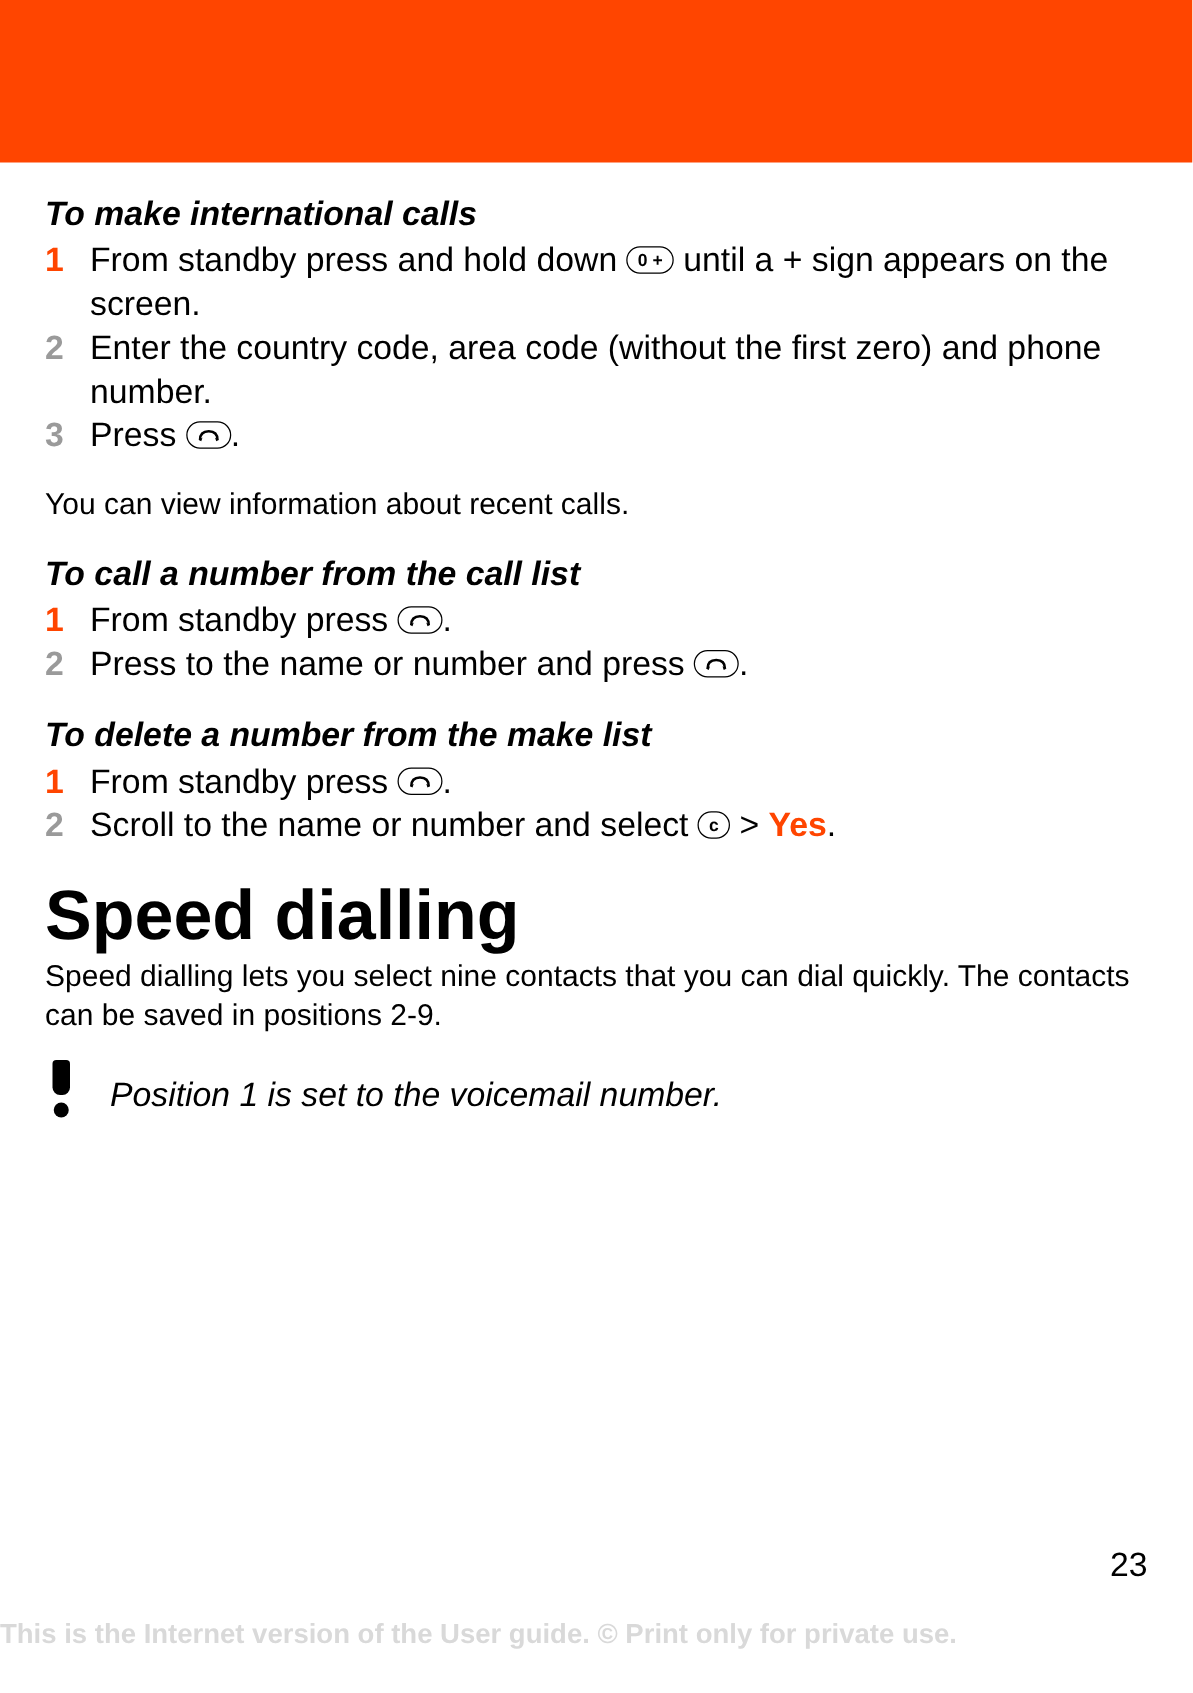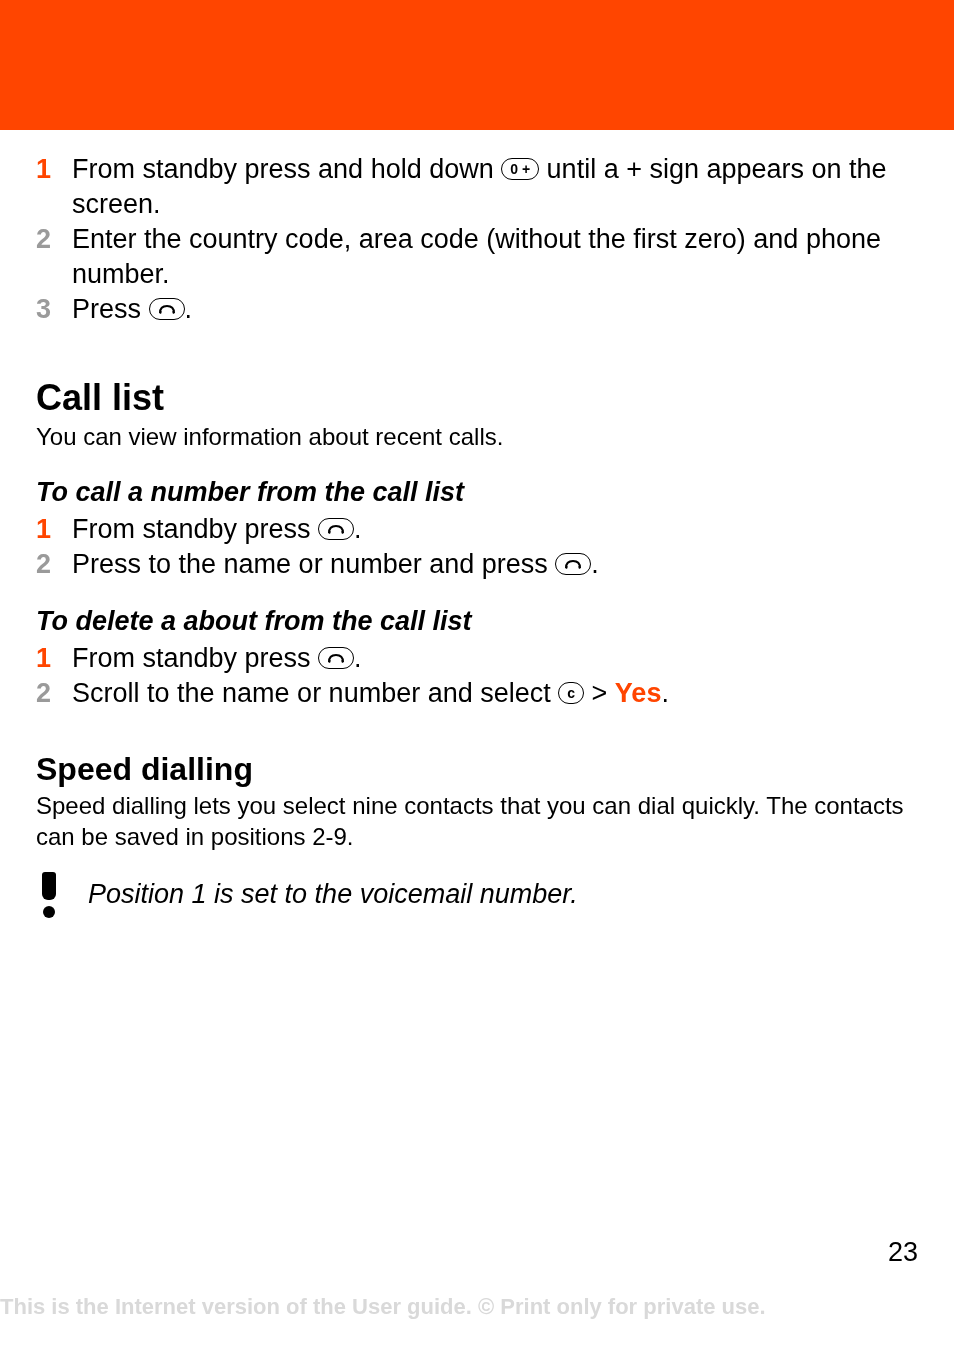--- a/index.html
+++ b/index.html
@@ -9,40 +9,41 @@
   .content { padding: 22px 30px 0 36px; }
   .subhead { font-style: italic; font-weight: bold; font-size: 27px; margin-top: 4px; margin-bottom: 4px; }
   .list { list-style: none; }
   .list li { font-size: 27px; line-height: 1.3; padding-left: 36px; position: relative; }
   .list li .marker { position: absolute; left: 0; top: 0; font-weight: bold; color: #ff4500; font-size: 27px; width: 30px; }
   .list li .marker.grey { color: #9a9a9a; }
   .bullet-dot { position: absolute; left: 2px; top: 10px; width: 10px; height: 10px; border-radius: 50%; background: #ff4500; }
   .orange-bold { color: #ff4500; font-weight: bold; }
   .section-h2 { font-size: 36px; font-weight: bold; margin-top: 30px; }
   .section-desc { font-size: 24px; line-height: 1.3; margin-top: 2px; }
-  .section-h1 { font-size: 32px; font-weight: bold; margin-top: 40px; }
+  .section-h1 { font-size: 56px; font-weight: bold; margin-top: 21px; }
   .key-icon { display: inline-flex; align-items: center; justify-content: center; height: 22px; border: 1.5px solid #000; border-radius: 12px; padding: 0 8px; vertical-align: middle; font-size: 14px; font-weight: bold; line-height: 1; position: relative; top: -2px; }
   .key-icon svg { display: block; }
-  .note-row { display: flex; align-items: center; margin-top: 18px; gap: 26px; }
+  .note-row { display: flex; align-items: flex-end; margin-top: 18px; gap: 26px; }
   .note-icon { width: 26px; display: flex; flex-direction: column; align-items: center; padding-top: 2px; }
   .note-icon .bar { width: 14px; height: 28px; background: #000; border-radius: 3px 3px 6px 6px; }
   .note-icon .dot { width: 12px; height: 12px; background: #000; border-radius: 50%; margin-top: 6px; }
   .note-text { font-style: italic; font-size: 27px; line-height: 1.3; flex: 1; }
   .page-number { position: absolute; right: 36px; bottom: 86px; font-size: 27px; margin-top: 20px; }
   .footer-note { position: absolute; bottom: 34px; width: 100%; text-align: left; font-weight: bold; color: #d9d9d9; font-size: 22px; }
   .spacer-sm { height: 20px; }
 </style>
 </head>
 <body>
 
 <div class="page">
   <div class="header-bar"></div>
 
   <div class="content">
 
+    <div class="subhead">To make international calls</div>
     <ul class="list">
       <li>
         <span class="marker">1</span>
         <span>From standby press and hold down </span><span class="key-icon">0 +</span><span> until a + sign appears on the screen.</span>
       </li>
       <li>
         <span class="marker grey">2</span>
         <span>Enter the country code, area code (without the first zero) and phone number.</span>
       </li>
       <li>
@@ -52,21 +53,20 @@
               <path d="M2 10 Q2 3 9 3 Q16 3 16 10" fill="none" stroke="#000" stroke-width="2"></path>
               <path d="M1 10 L4 8 L3 11 Z M17 10 L14 8 L15 11 Z" fill="#000"></path>
             </svg>
           </span><span>.</span>
       </li>
     </ul>
 
     <div class="spacer-sm"></div>
 
 
-    <div class="section-h2">Call list</div>
     <div class="section-desc">You can view information about recent calls.</div>
 
     <div class="spacer-sm"></div>
 
     <div class="subhead">To call a number from the call list</div>
     <ul class="list">
       <li>
         <span class="marker">1</span>
         <span>From standby press </span><span class="key-icon">
             <svg width="18" height="12" viewBox="0 0 18 12">
@@ -81,21 +81,21 @@
             <svg width="18" height="12" viewBox="0 0 18 12">
               <path d="M2 10 Q2 3 9 3 Q16 3 16 10" fill="none" stroke="#000" stroke-width="2"></path>
               <path d="M1 10 L4 8 L3 11 Z M17 10 L14 8 L15 11 Z" fill="#000"></path>
             </svg>
           </span><span>.</span>
       </li>
     </ul>
 
     <div class="spacer-sm"></div>
 
-    <div class="subhead">To delete a about from the call list</div>
+    <div class="subhead">To delete a number from the make list</div>
     <ul class="list">
       <li>
         <span class="marker">1</span>
         <span>From standby press </span><span class="key-icon">
             <svg width="18" height="12" viewBox="0 0 18 12">
               <path d="M2 10 Q2 3 9 3 Q16 3 16 10" fill="none" stroke="#000" stroke-width="2"></path>
               <path d="M1 10 L4 8 L3 11 Z M17 10 L14 8 L15 11 Z" fill="#000"></path>
             </svg>
           </span><span>.</span>
       </li>

